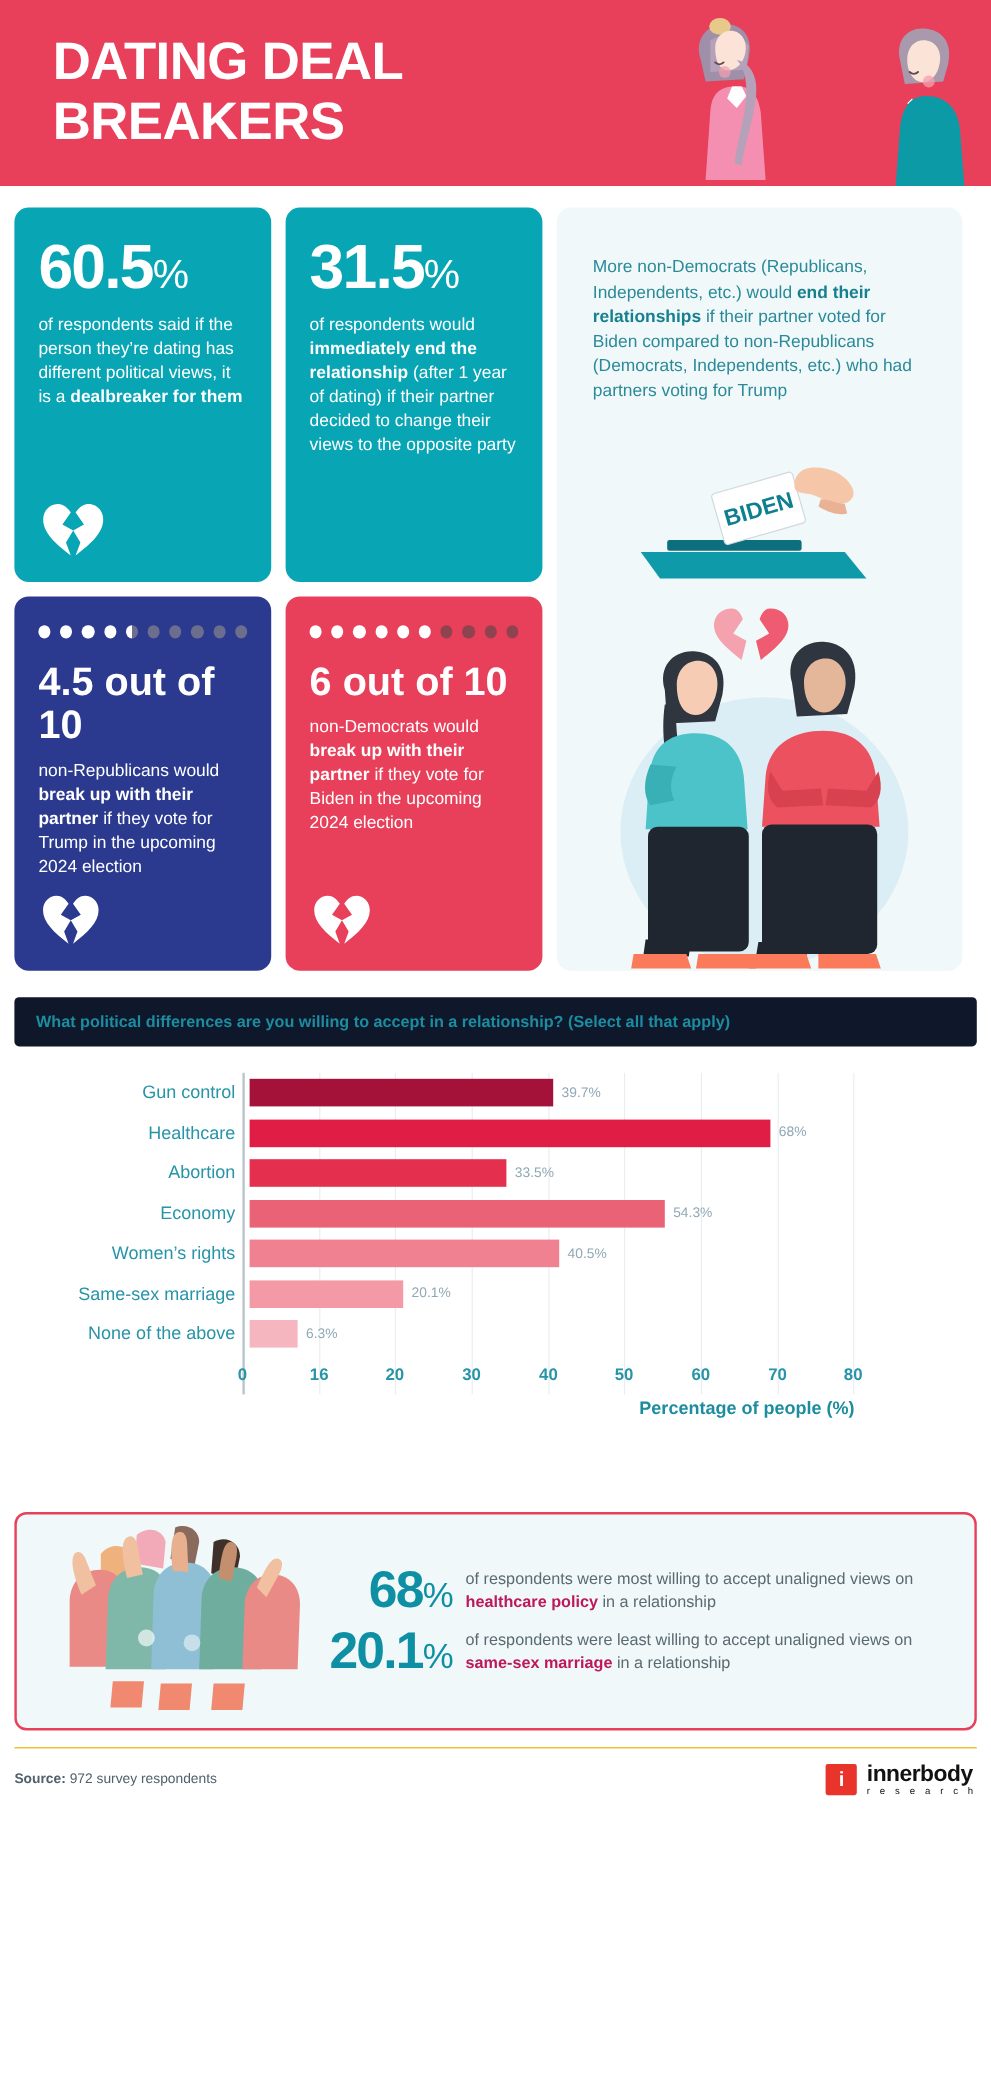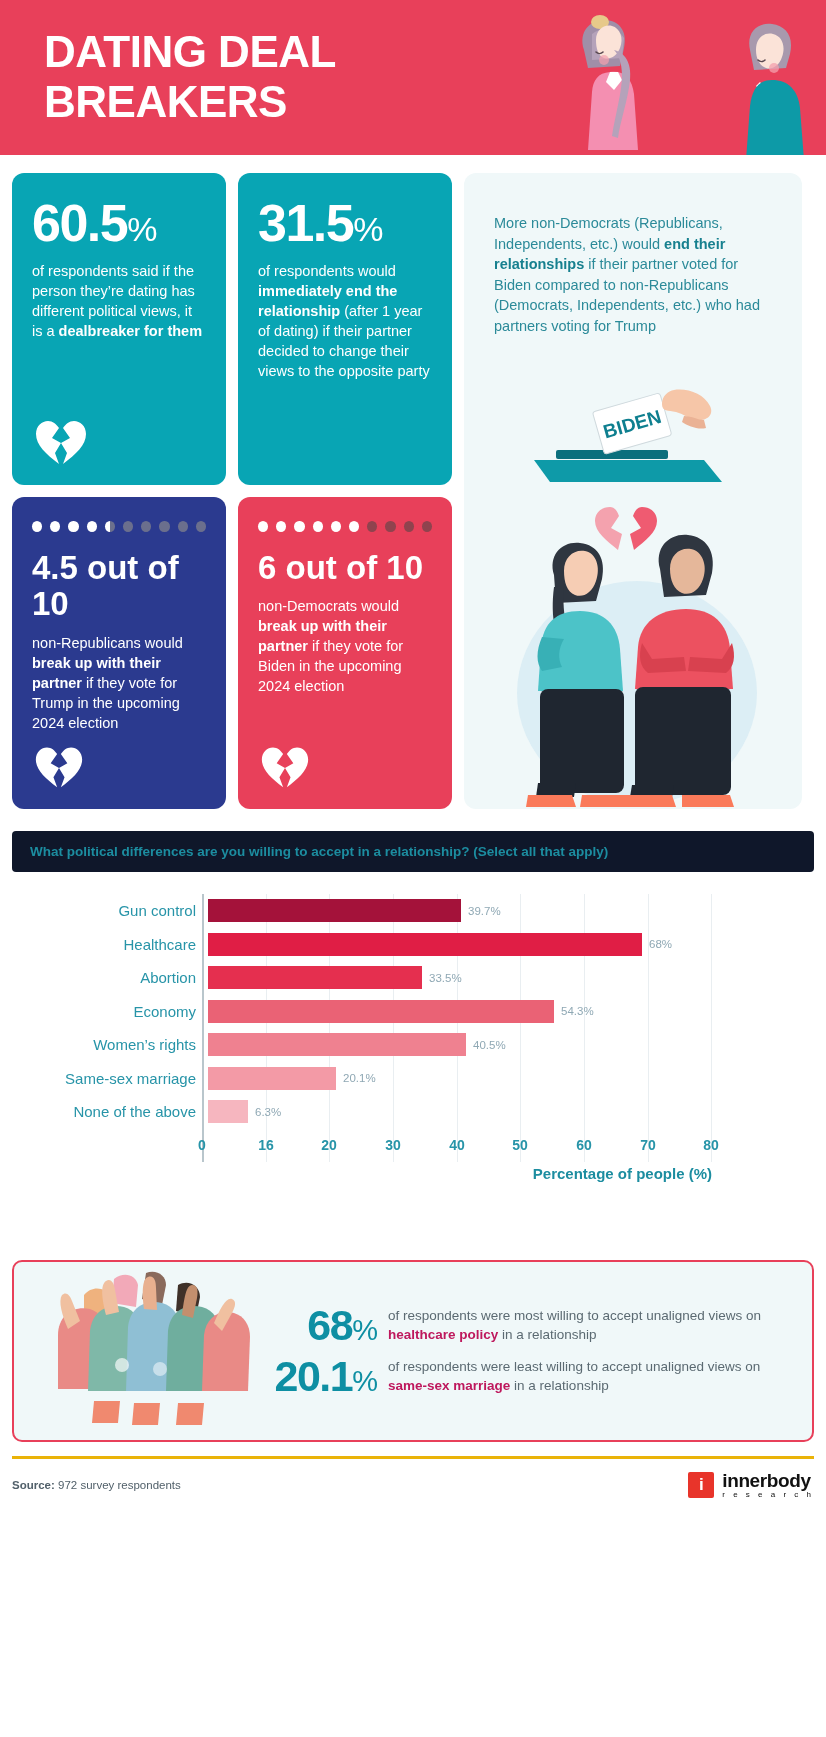--- a/index.html
+++ b/index.html
@@ -219,21 +219,21 @@
     color: #5b6a72;
     font-size: 13.5px;
     line-height: 1.37;
     padding-left: 10px;
   }
   .summary-text b { color: #be185d; font-weight: bold; }
 
   
   .footer {
     margin: 14px 12px 0 12px;
-    border-top: 3px solid #eab308;
+    border-top: 1px solid #eab308;
     padding-top: 12px;
     display: flex;
     align-items: center;
     justify-content: space-between;
   }
   .source { color: #51606a; font-size: 11.5px; }
   .source b { font-weight: bold; }
   .logo { display: flex; align-items: center; gap: 8px; }
   .logo-mark {
     width: 26px; height: 26px;

